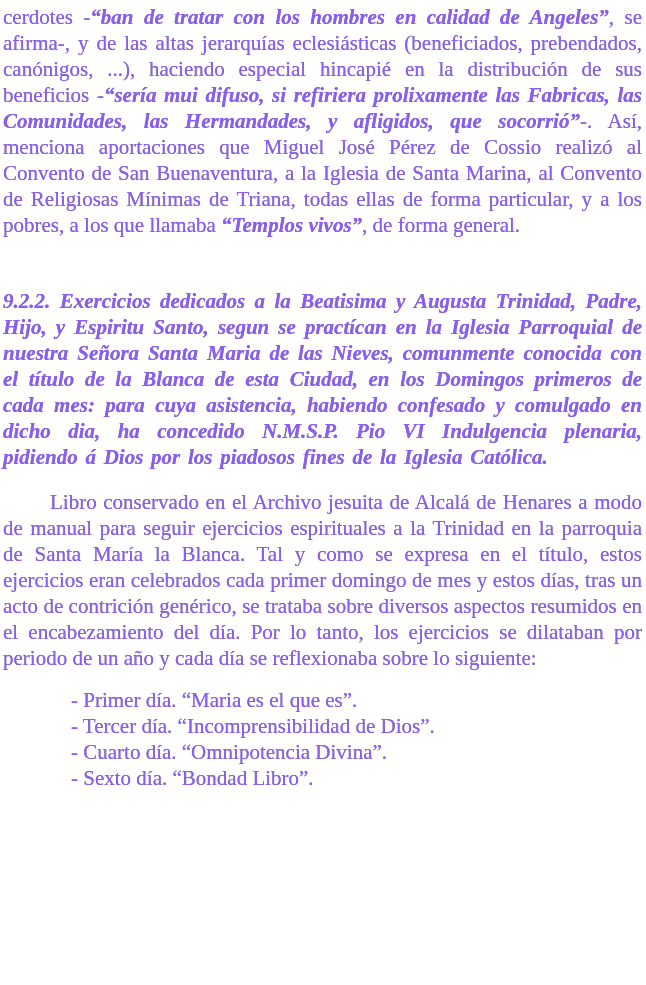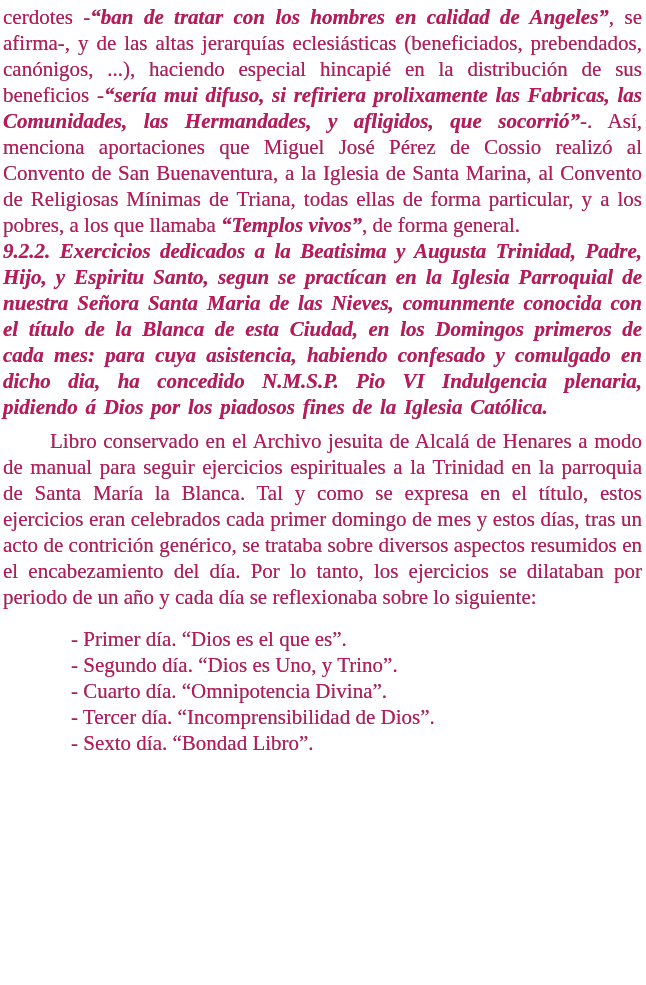--- a/index.html
+++ b/index.html
@@ -13,56 +13,56 @@
     overflow: hidden;
   }
   .page {
     box-sizing: border-box;
     width: 646px;
     height: 985px;
     padding: 4px 4px 0 3px;
     font-family: "Liberation Serif", serif;
     font-size: 21px;
     line-height: 26px;
-    color: #be185d;
+    color: #8b5cf6;
     text-align: justify;
     text-shadow: 0 0 0.5px rgba(20,20,20,0.55);
   }
   p { margin: 0; }
   .indent { text-indent: 47px; }
   .q {
     font-style: italic;
     font-weight: bold;
   }
   .heading {
+    margin-top: 50px;
     font-weight: bold;
     font-style: italic;
     word-spacing: 2.5px;
   }
-  .para-libro { margin-top: 8px; }
+  .para-libro { margin-top: 19px; }
   .day-list {
     margin-top: 16px;
     padding-left: 68px;
     text-align: left;
   }
   .li { line-height: 26px; }
 </style>
 </head>
 <body>
 
 <div class="page">
 
   <p class="para"><span>cerdotes -</span><span class="q">“ban de tratar con los hombres en calidad de Angeles”</span><span>, se afirma-, y de las altas jerarquías eclesiásticas (beneficiados, prebendados, canónigos, ...), haciendo especial hincapié en la distribución de sus beneficios -</span><span class="q">“sería mui difuso, si refiriera prolixamente las Fabricas, las Comunidades, las Hermandades, y afligidos, que socorrió”</span><span>-. Así, menciona aportaciones que Miguel José Pérez de Cossio realizó al Convento de San Buenaventura, a la Iglesia de Santa Marina, al Convento de Religiosas Mínimas de Triana, todas ellas de forma particular, y a los pobres, a los que llamaba </span><span class="q">“Templos vivos”</span><span>, de forma general.</span></p>
 
 
   <p class="heading">9.2.2. Exercicios dedicados a la Beatisima y Augusta Trinidad, Padre, Hijo, y Espiritu Santo, segun se practícan en la Iglesia Parroquial de nuestra Señora Santa Maria de las Nieves, comunmente conocida con el título de la Blanca de esta Ciudad, en los Domingos primeros de cada mes: para cuya asistencia, habiendo confesado y comulgado en dicho dia, ha concedido N.M.S.P. Pio VI Indulgencia plenaria, pidiendo á Dios por los piadosos fines de la Iglesia Católica.</p>
 
   <p class="para indent para-libro">Libro conservado en el Archivo jesuita de Alcalá de Henares a modo de manual para seguir ejercicios espirituales a la Trinidad en la parroquia de Santa María la Blanca. Tal y como se expresa en el título, estos ejercicios eran celebrados cada primer domingo de mes y estos días, tras un acto de contrición genérico, se trataba sobre diversos aspectos resumidos en el encabezamiento del día. Por lo tanto, los ejercicios se dilataban por periodo de un año y cada día se reflexionaba sobre lo siguiente:</p>
 
   <div class="day-list">
-    <div class="li">- Primer día. “Dios es el que es”.</div>
-    <div class="li">- Segundo día. “Dios es Uno, y Trino”.</div>
+    <div class="li">- Primer día. “Maria es el que es”.</div>
+    <div class="li">- Tercer día. “Incomprensibilidad de Dios”.</div>
     <div class="li">- Cuarto día. “Omnipotencia Divina”.</div>
-    <div class="li">- Tercer día. “Incomprensibilidad de Dios”.</div>
     <div class="li">- Sexto día. “Bondad Libro”.</div>
   </div>
 
 </div>
 
 </body></html>

